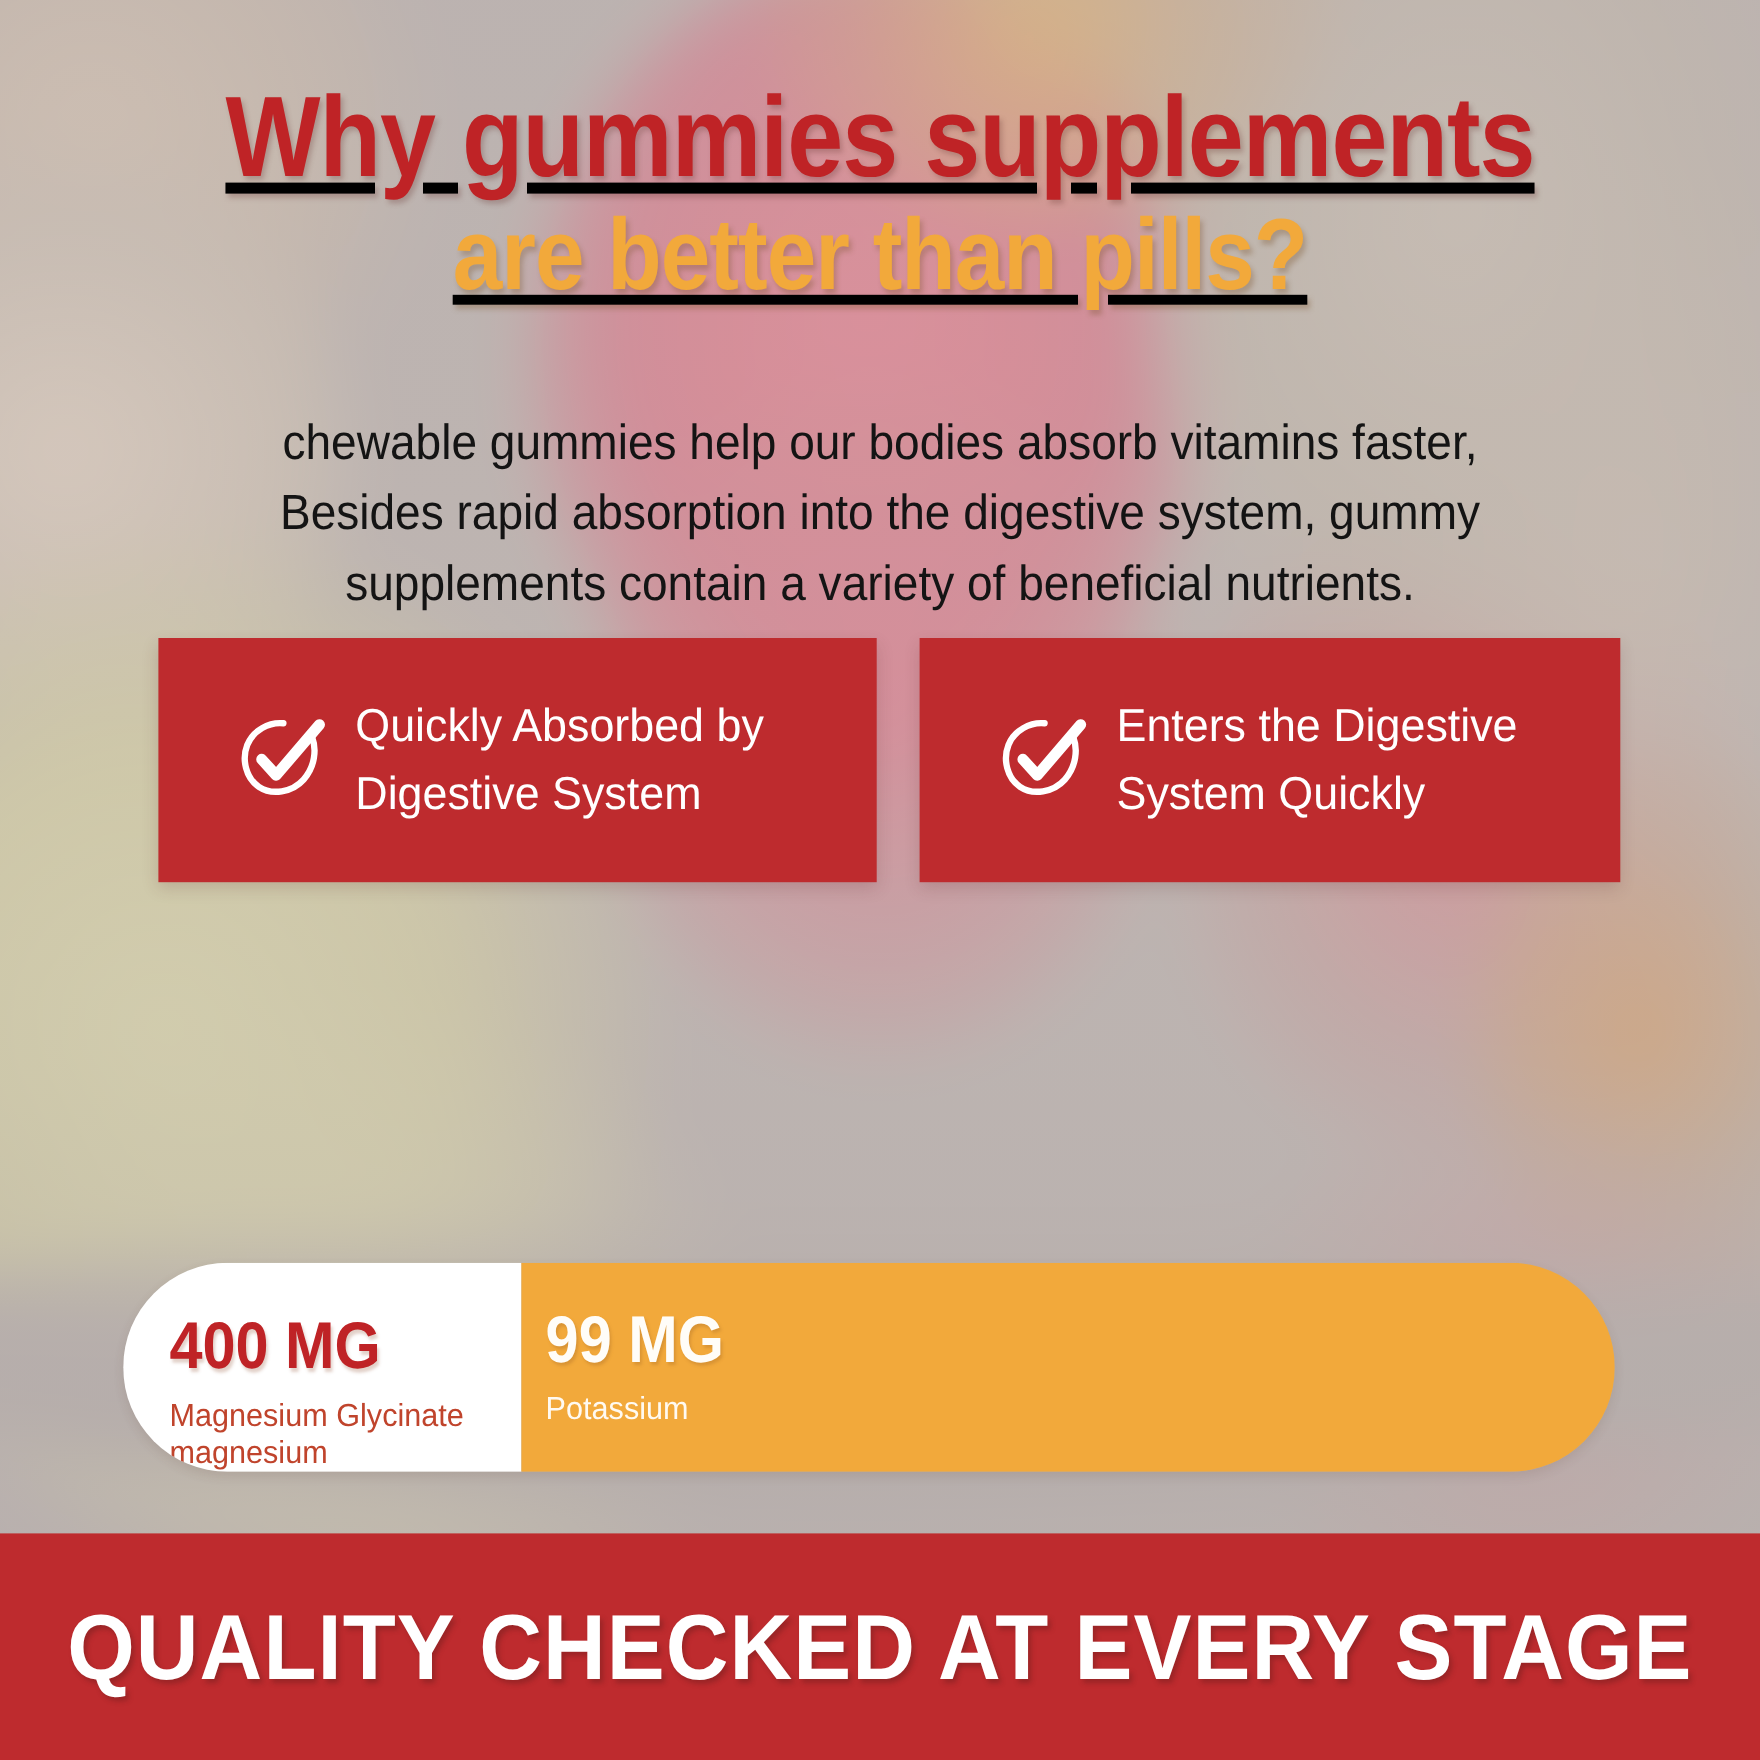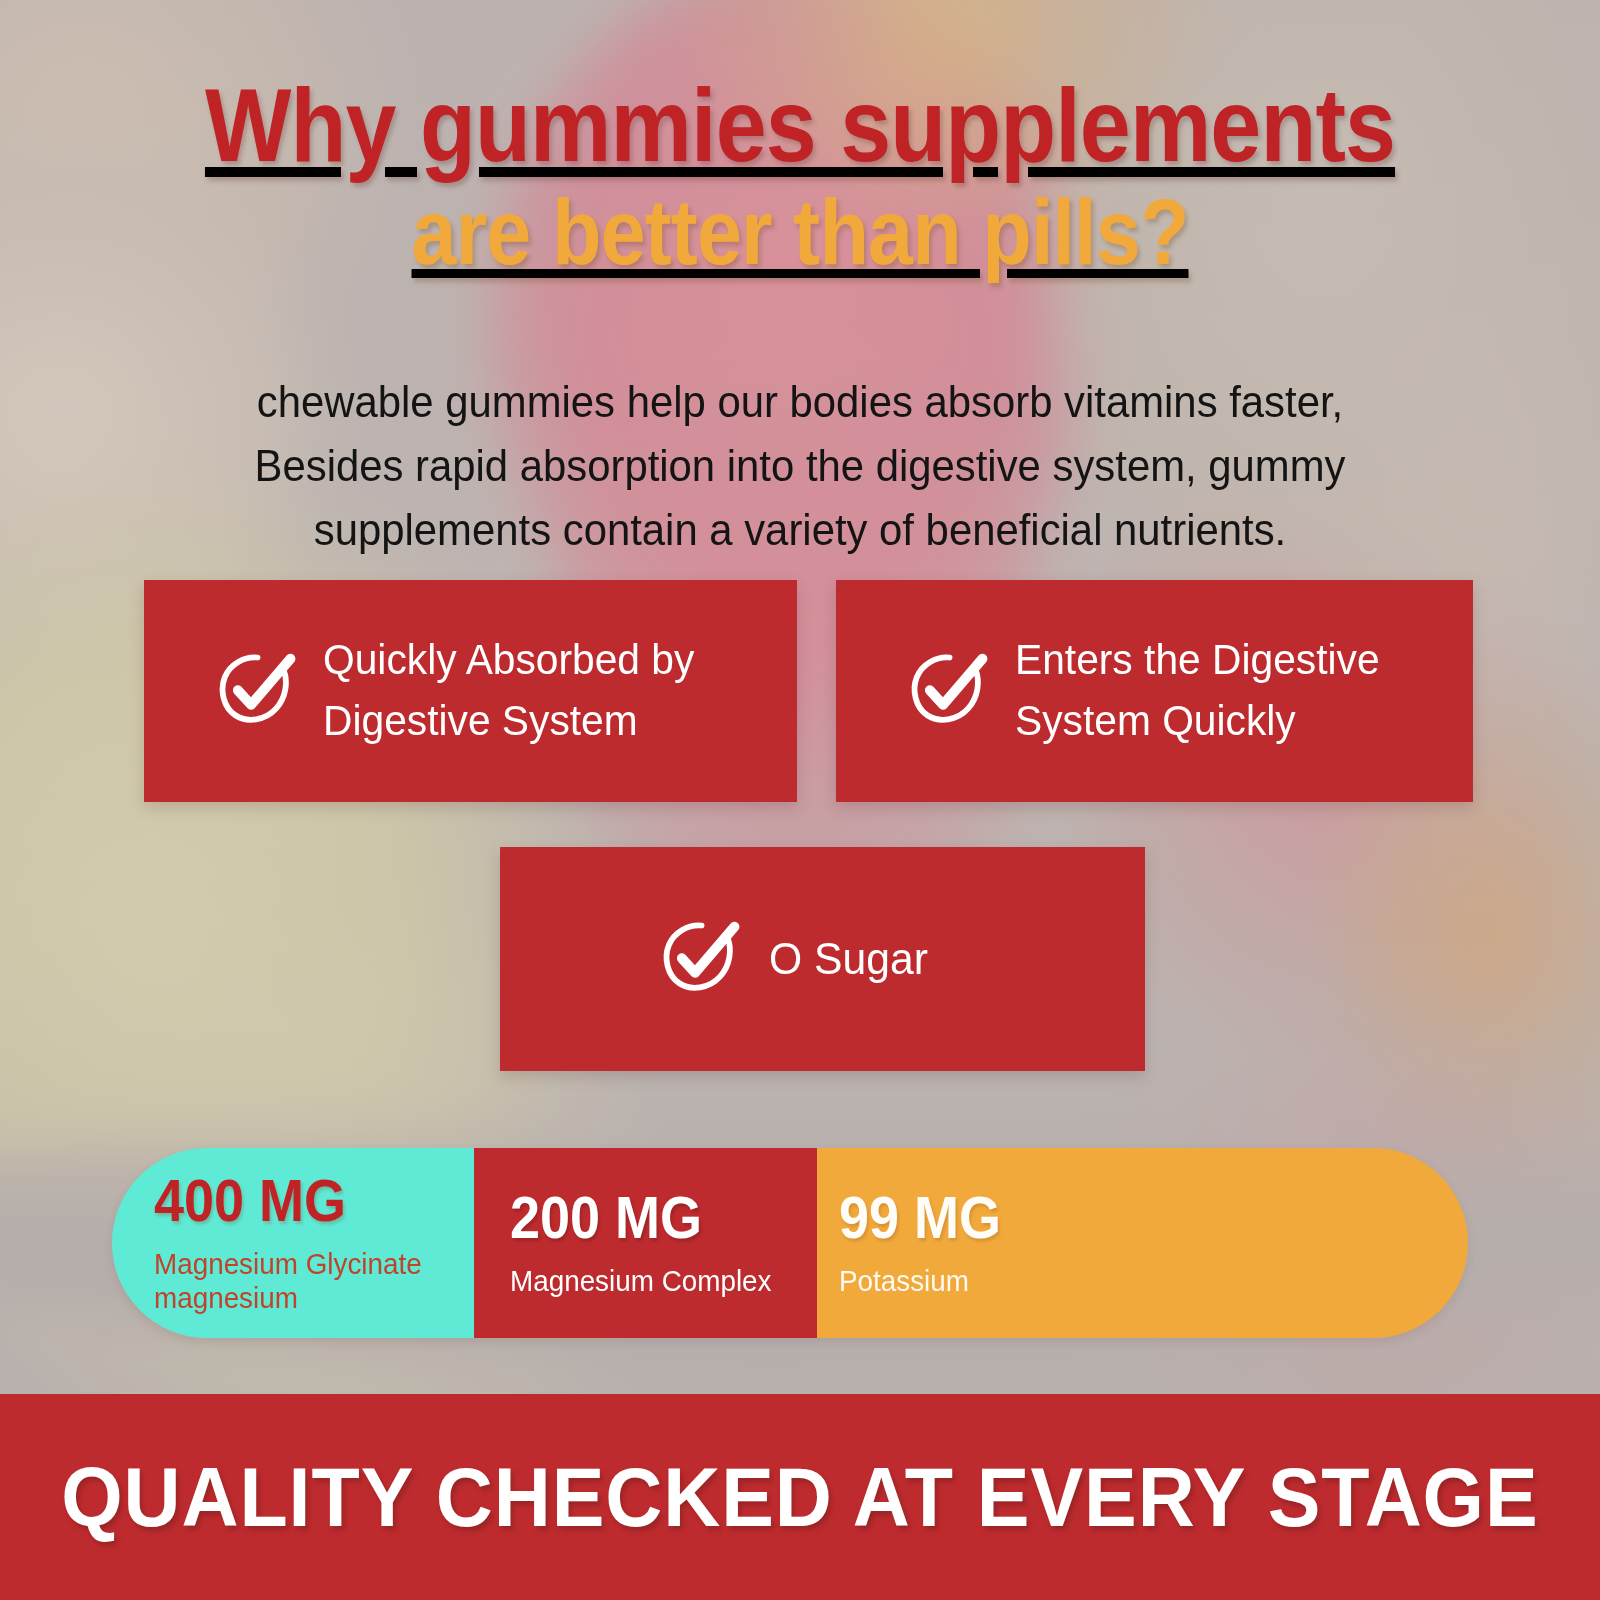--- a/index.html
+++ b/index.html
@@ -163,21 +163,21 @@
   }
   .seg .nutrient{
     font-family:"Liberation Sans Narrow","Liberation Sans", sans-serif;
     font-size:29px;
     font-weight:400;
     line-height:1.18;
     transform:scaleX(0.96);
     transform-origin:left center;
   }
 
-  #seg-1{flex:0 0 362px;background:#5eead4;padding-left:42px;}
+  #seg-1{flex:0 0 362px;background:#ffffff;padding-left:42px;justify-content:flex-end;}
   #seg-1 .amount{color:#bf2326;text-shadow:2px 3px 3px rgba(140,70,40,0.25);}
   #seg-1 .nutrient{color:#c0442c;}
 
   #seg-2{flex:0 0 343px;background:#be2b2e;padding-left:36px;}
   #seg-2 .amount{color:#ffffff;text-shadow:2px 3px 3px rgba(90,20,20,0.30);}
   #seg-2 .nutrient{color:#ffffff;}
 
   #seg-3{flex:0 0 338px;background:#fdfcfa;padding-left:34px;}
   #seg-3 .amount{color:#f2a93b;text-shadow:2px 3px 3px rgba(180,130,60,0.22);}
   #seg-3 .nutrient{color:#e2a23c;}
@@ -247,39 +247,26 @@
     <div class="feature" id="feature-2">
       <span class="tick">
         <svg width="84" height="84" viewBox="0 0 64 64" aria-hidden="true">
           <path d="M54 18 C57 26 56 38 48 47 C40 56 26 58 17 52 C8 46 5 33 9 23 C13 13 24 7 34 8" fill="none" stroke="#ffffff" stroke-width="4.4" stroke-linecap="round"></path>
           <path d="M19 33 L29 44 L59 9" fill="none" stroke="#ffffff" stroke-width="7.6" stroke-linecap="round" stroke-linejoin="round"></path>
         </svg>
       </span>
       <span class="ftext">Enters the Digestive System Quickly</span>
     </div>
 
-    <div class="feature" id="feature-3">
-      <span class="tick">
-        <svg width="84" height="84" viewBox="0 0 64 64" aria-hidden="true">
-          <path d="M54 18 C57 26 56 38 48 47 C40 56 26 58 17 52 C8 46 5 33 9 23 C13 13 24 7 34 8" fill="none" stroke="#ffffff" stroke-width="4.4" stroke-linecap="round"></path>
-          <path d="M19 33 L29 44 L59 9" fill="none" stroke="#ffffff" stroke-width="7.6" stroke-linecap="round" stroke-linejoin="round"></path>
-        </svg>
-      </span>
-      <span class="ftext">O Sugar</span>
-    </div>
 
     <div id="nutribar">
       <div class="seg" id="seg-1">
         <div class="amount">400 MG</div>
         <div class="nutrient">Magnesium Glycinate magnesium</div>
       </div>
-      <div class="seg" id="seg-2">
-        <div class="amount">200 MG</div>
-        <div class="nutrient">Magnesium Complex</div>
-      </div>
       <div class="seg" id="seg-4">
         <div class="amount">99 MG</div>
         <div class="nutrient">Potassium</div>
       </div>
     </div>
 
     <div id="banner">
       <div class="btext">QUALITY CHECKED AT EVERY STAGE</div>
     </div>
 

